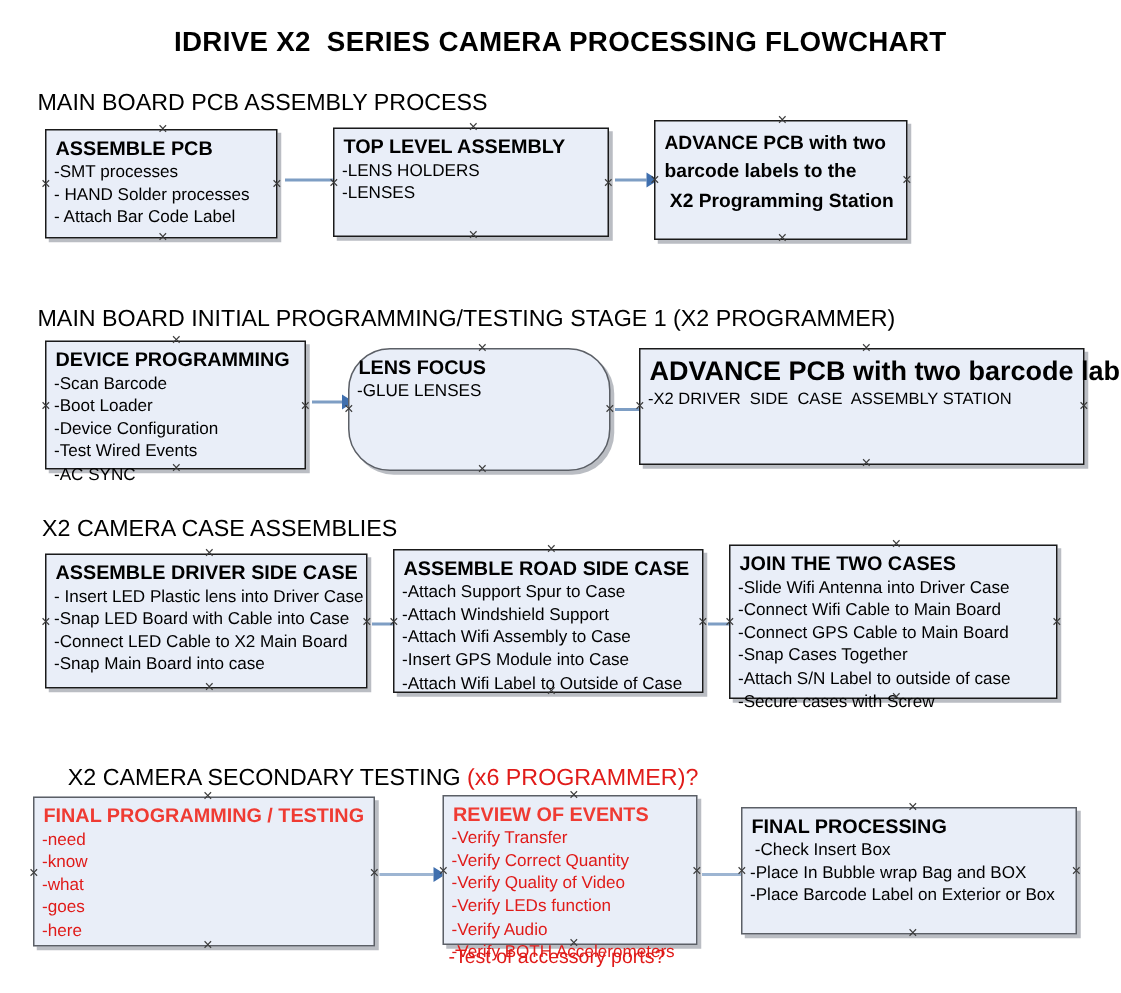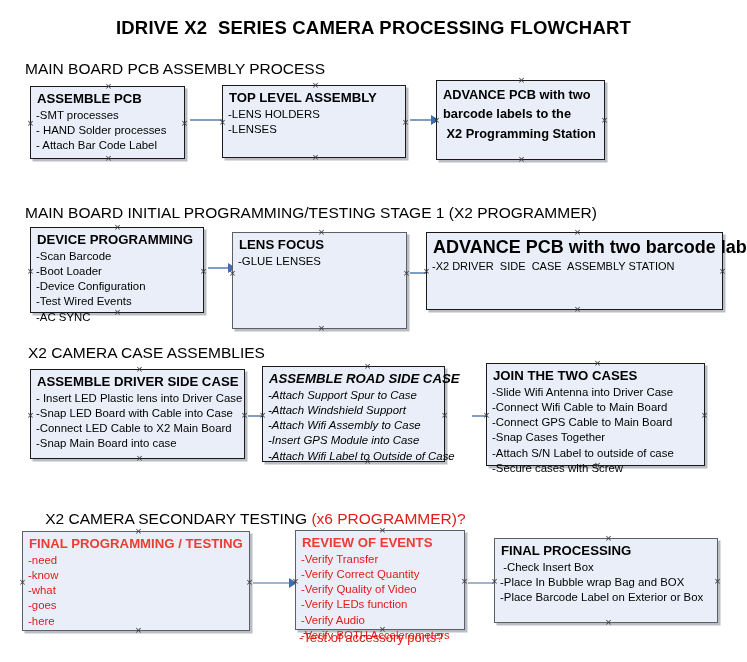--- a/index.html
+++ b/index.html
@@ -167,21 +167,21 @@
     <span class="handle" style="left:82px;bottom:-5px;"></span>
     <span class="handle" style="left:-5px;top:39px;"></span>
     <span class="handle" style="right:-5px;top:39px;"></span>
   </div>
 
   <div class="arrow" style="left:208px;top:263px;width:28px;">
     <div class="shaft" style="width:20px;"></div>
     <div class="head" style="left:20px;"></div>
   </div>
 
-  <div class="box gray-border" style="left:232px;top:232px;width:175px;height:97px;">
+  <div class="box gray-border" style="left:232px;top:232px;width:175px;height:82px;border-radius:28px;">
     <div class="box-title">LENS FOCUS</div>
     <div class="box-line">-GLUE LENSES</div>
     <span class="handle" style="left:84px;top:-5px;"></span>
     <span class="handle" style="left:84px;bottom:-5px;"></span>
     <span class="handle" style="left:-5px;top:36px;"></span>
     <span class="handle" style="right:-5px;top:36px;"></span>
   </div>
 
   <div class="arrow" style="left:410px;top:268px;width:32px;">
     <div class="shaft" style="width:24px;"></div>
@@ -209,21 +209,21 @@
     <span class="handle" style="left:104px;bottom:-5px;"></span>
     <span class="handle" style="left:-5px;top:41px;"></span>
     <span class="handle" style="right:-5px;top:41px;"></span>
   </div>
 
   <div class="arrow" style="left:248px;top:411px;width:22px;">
     <div class="shaft" style="width:14px;"></div>
     <div class="head" style="left:14px;"></div>
   </div>
 
-  <div class="box" style="left:262px;top:366px;width:183px;height:96px;font-style:italic;">
+  <div class="box" style="left:262px;top:366px;width:207px;height:96px;">
     <div class="box-title">ASSEMBLE ROAD SIDE CASE</div>
     <div class="box-line">-Attach Support Spur to Case</div>
     <div class="box-line">-Attach Windshield Support</div>
     <div class="box-line">-Attach Wifi Assembly to Case</div>
     <div class="box-line">-Insert GPS Module into Case</div>
     <div class="box-line">-Attach Wifi Label to Outside of Case</div>
     <span class="handle" style="left:100px;top:-5px;"></span>
     <span class="handle" style="left:100px;bottom:-5px;"></span>
     <span class="handle" style="left:-5px;top:44px;"></span>
     <span class="handle" style="right:-5px;top:44px;"></span>

